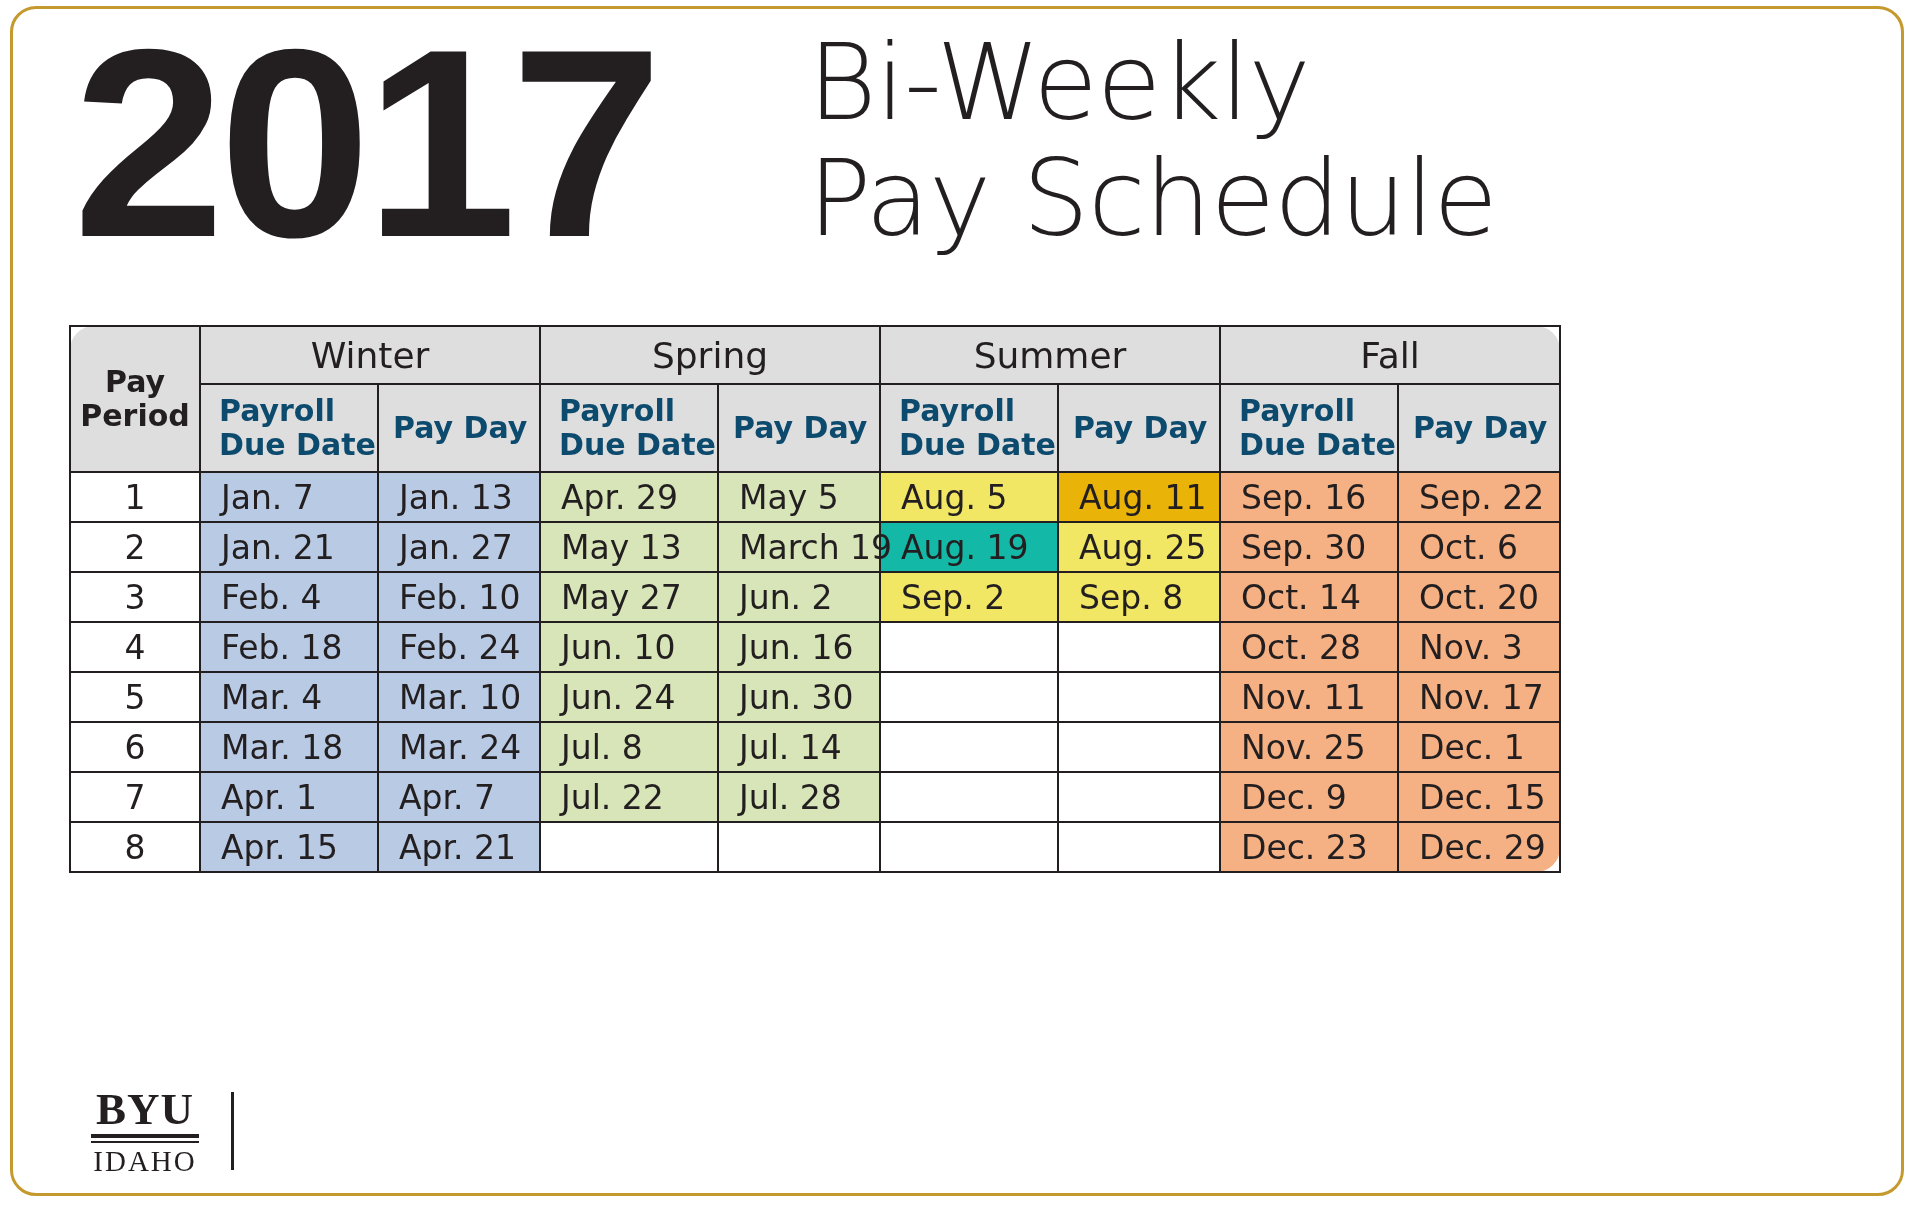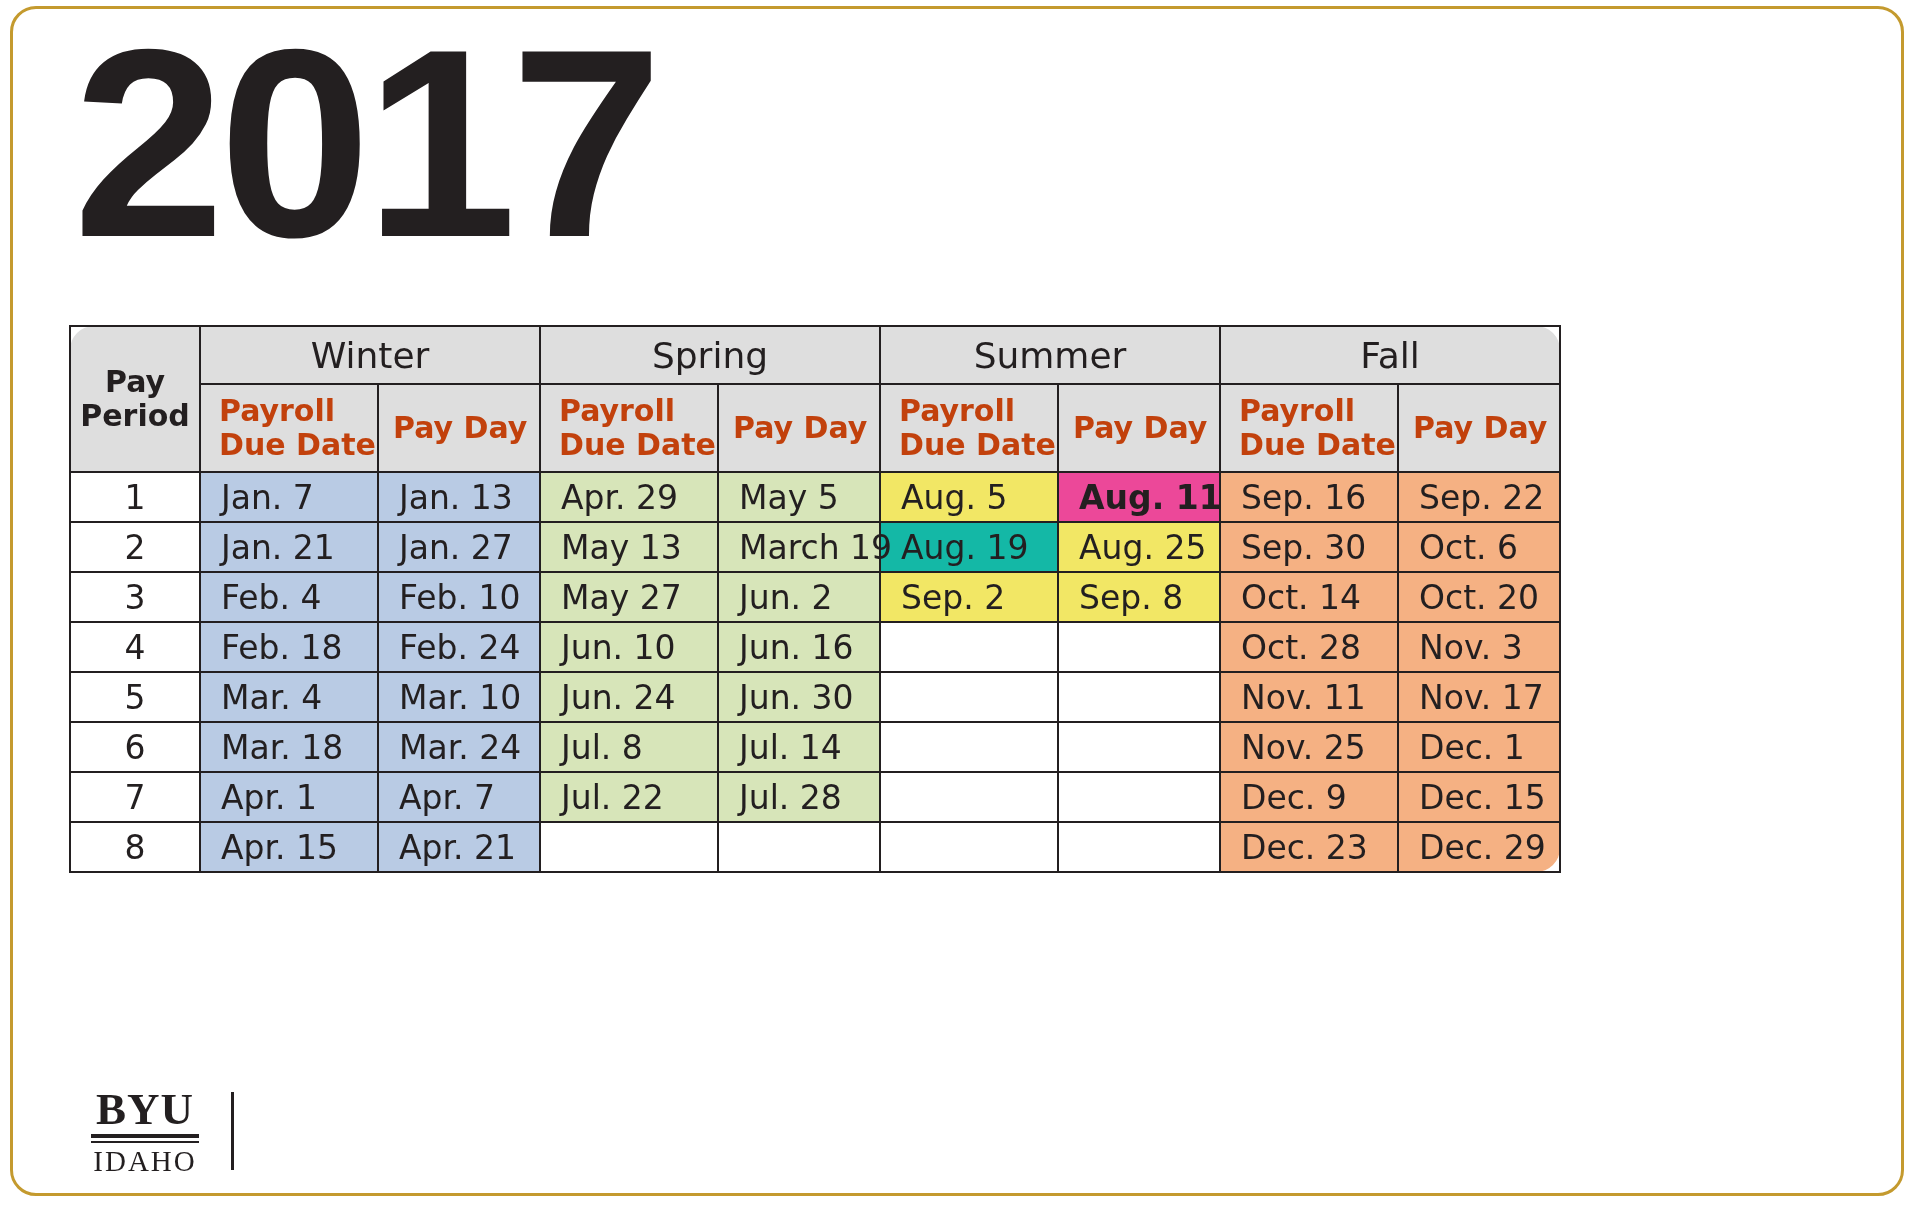--- a/index.html
+++ b/index.html
@@ -95,21 +95,21 @@
     height: 56px;
     color: #231f20;
   }
   .sub-head {
     background: #dedede;
     font-family: "DejaVu Sans", sans-serif;
     font-weight: bold;
     font-size: 30px;
     line-height: 34px;
     height: 86px;
-    color: #c2410c;
+    color: #0c4a6e;
     padding-left: 18px !important;
     text-align: left;
     vertical-align: middle;
   }
   .sub-head.narrow { padding-left: 14px !important; }
   .corner-cell {
     background: #dedede;
     font-family: "DejaVu Sans", sans-serif;
     font-weight: bold;
     font-size: 30px;
@@ -194,20 +194,24 @@
     white-space: nowrap;
   }
 </style>
 </head>
 <body>
 
 <div class="card">
 
   <div class="title-row">
     <div class="year">2017</div>
+    <div class="title-lines">
+      <div class="title-line">Bi-Weekly</div>
+      <div class="title-line">Pay Schedule</div>
+    </div>
   </div>
 
   <div class="table-wrap">
     <table class="sched">
       <colgroup>
         <col style="width:130px">
         <col style="width:178px">
           <col style="width:162px">
         <col style="width:178px">
           <col style="width:162px">
@@ -254,21 +258,21 @@
         </tr>
       </thead>
       <tbody id="sched-body">
           <tr>
             <td class="cell period">1</td>
             <td class="cell" style="background: rgb(185, 203, 228);">Jan. 7</td>
             <td class="cell" style="background: rgb(185, 203, 228);">Jan. 13</td>
             <td class="cell" style="background: rgb(215, 229, 185);">Apr. 29</td>
             <td class="cell" style="background: rgb(215, 229, 185);">May 5</td>
             <td class="cell" style="background: rgb(242, 231, 101);">Aug. 5</td>
-            <td class="cell" style="background: #ec4899; font-weight: bold;">Aug. 11</td>
+            <td class="cell" style="background: #eab308;">Aug. 11</td>
             <td class="cell" style="background: rgb(245, 177, 131);">Sep. 16</td>
             <td class="cell fall-last" style="background: rgb(245, 177, 131);">Sep. 22</td>
           </tr>
           <tr>
             <td class="cell period">2</td>
             <td class="cell" style="background: rgb(185, 203, 228);">Jan. 21</td>
             <td class="cell" style="background: rgb(185, 203, 228);">Jan. 27</td>
             <td class="cell" style="background: rgb(215, 229, 185);">May 13</td>
             <td class="cell" style="background: rgb(215, 229, 185);">March 19</td>
             <td class="cell" style="background: #14b8a6;">Aug. 19</td>

